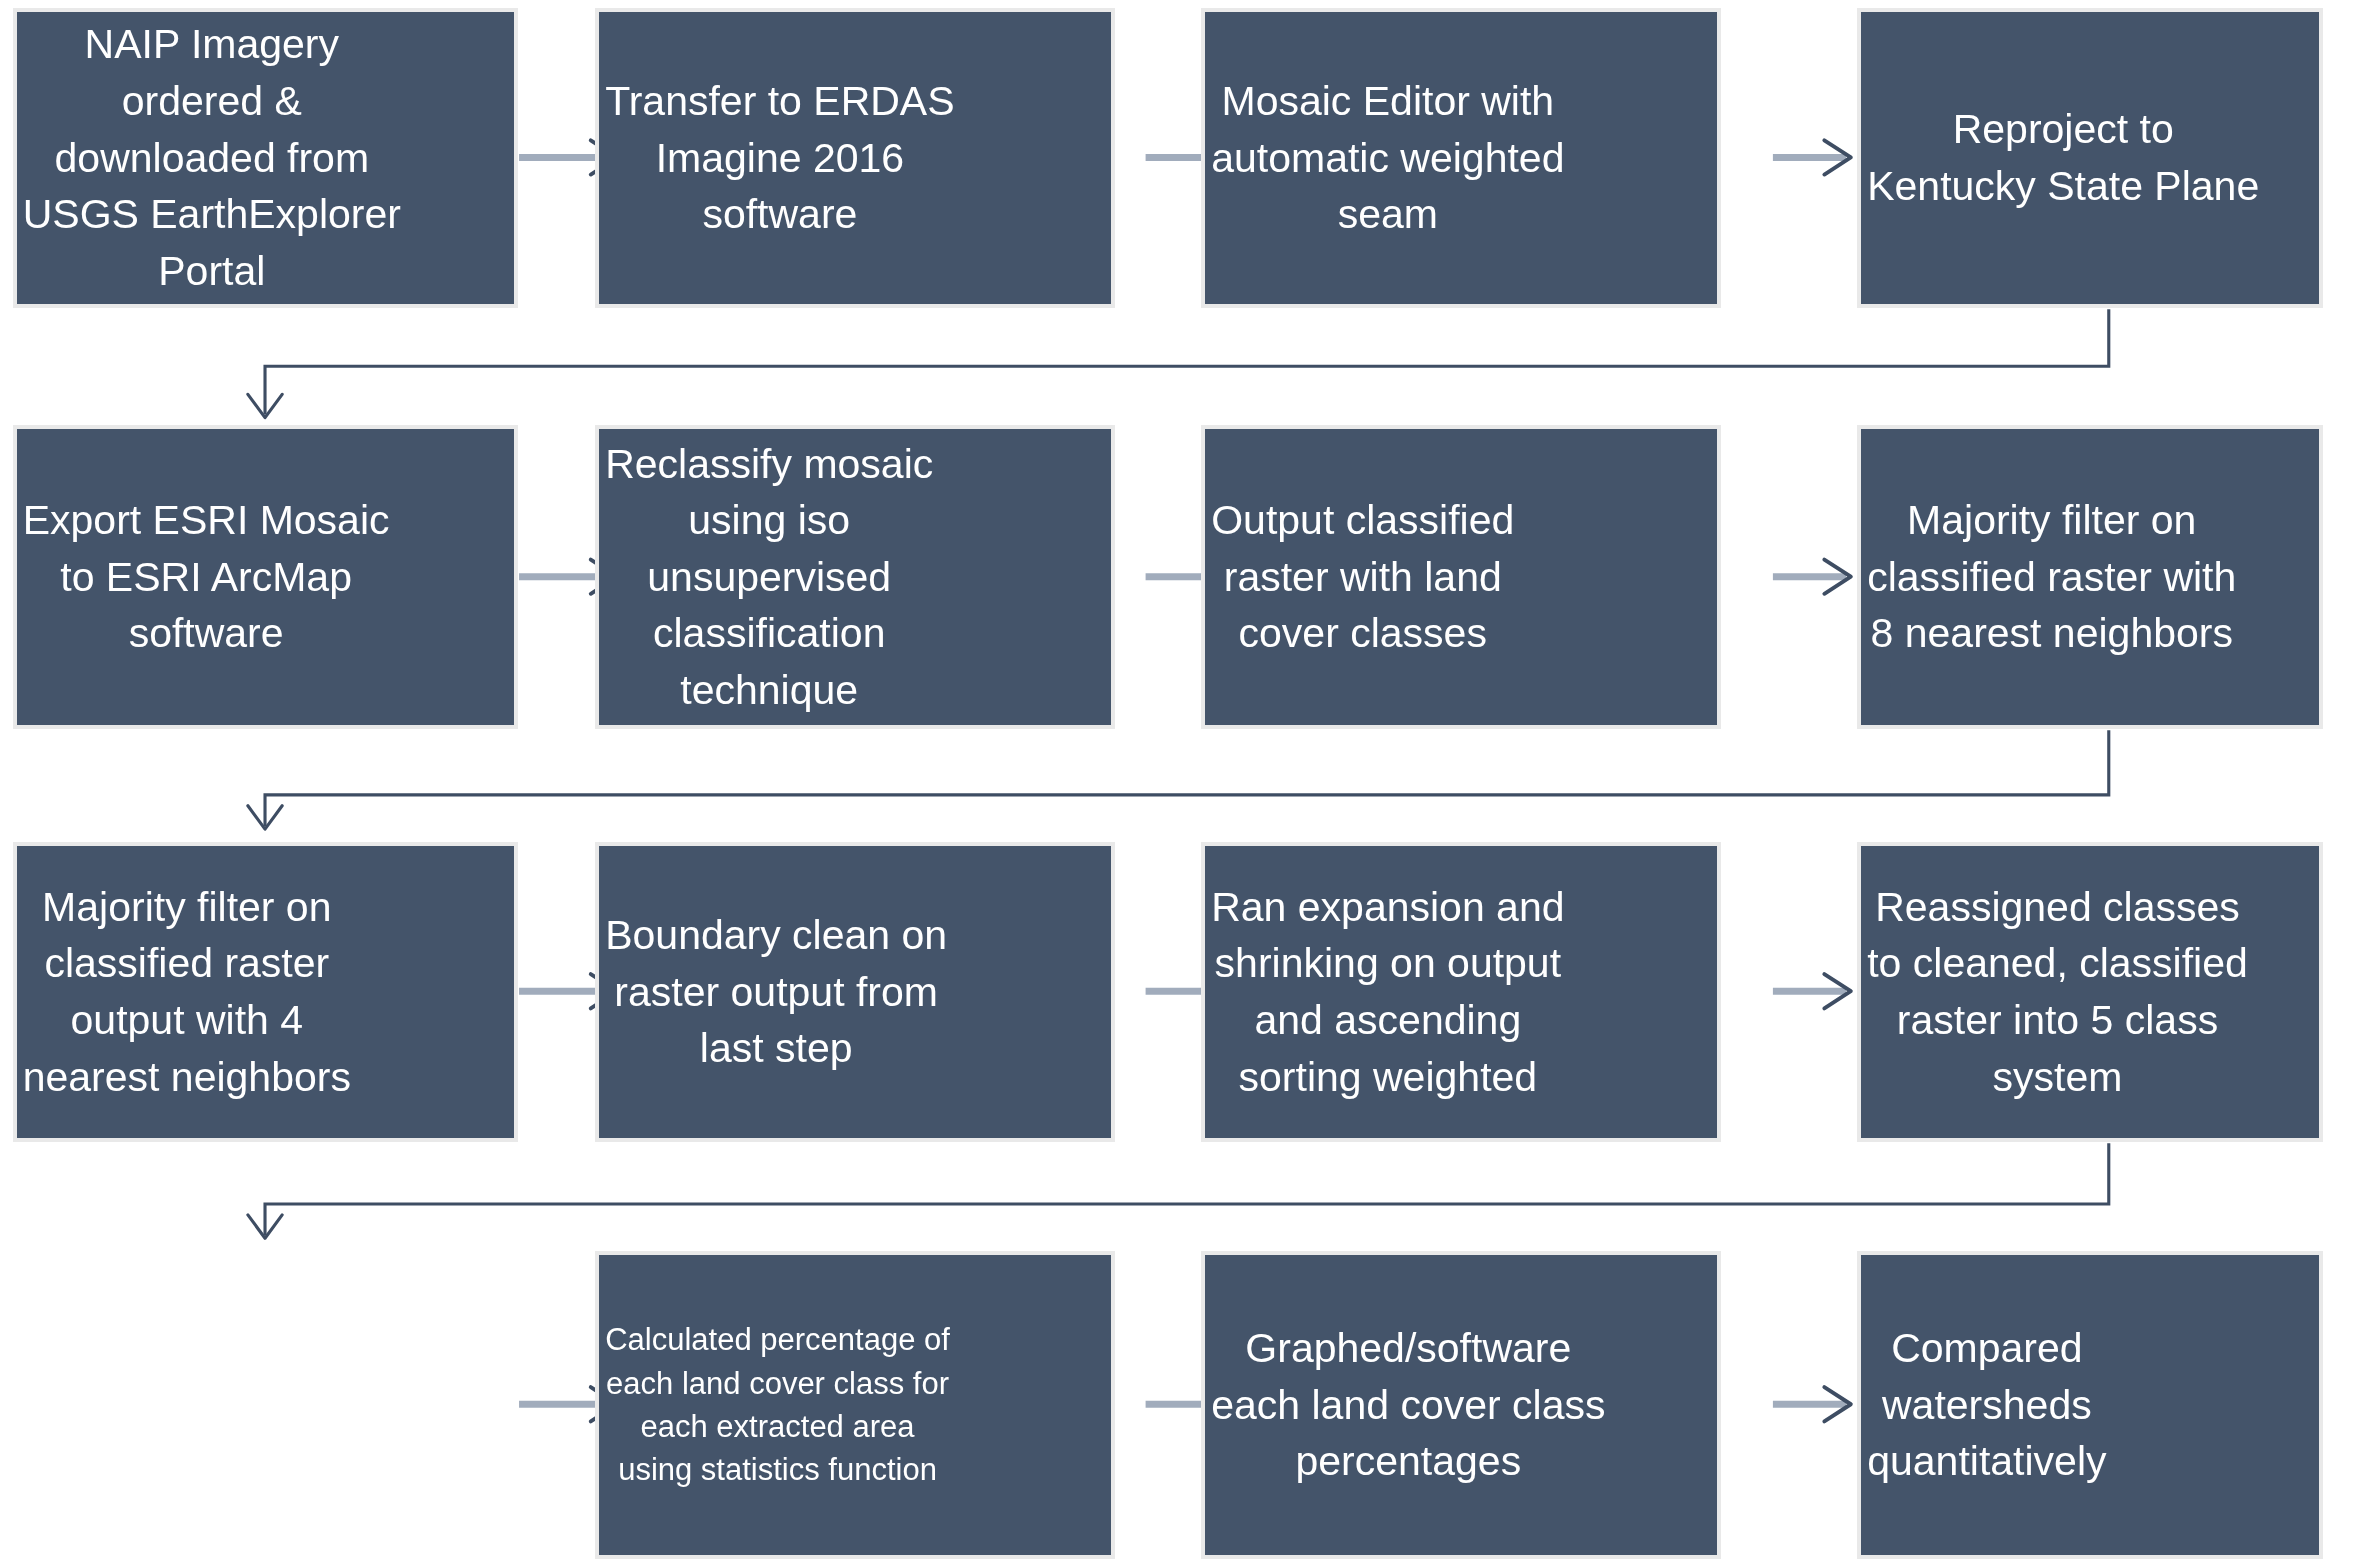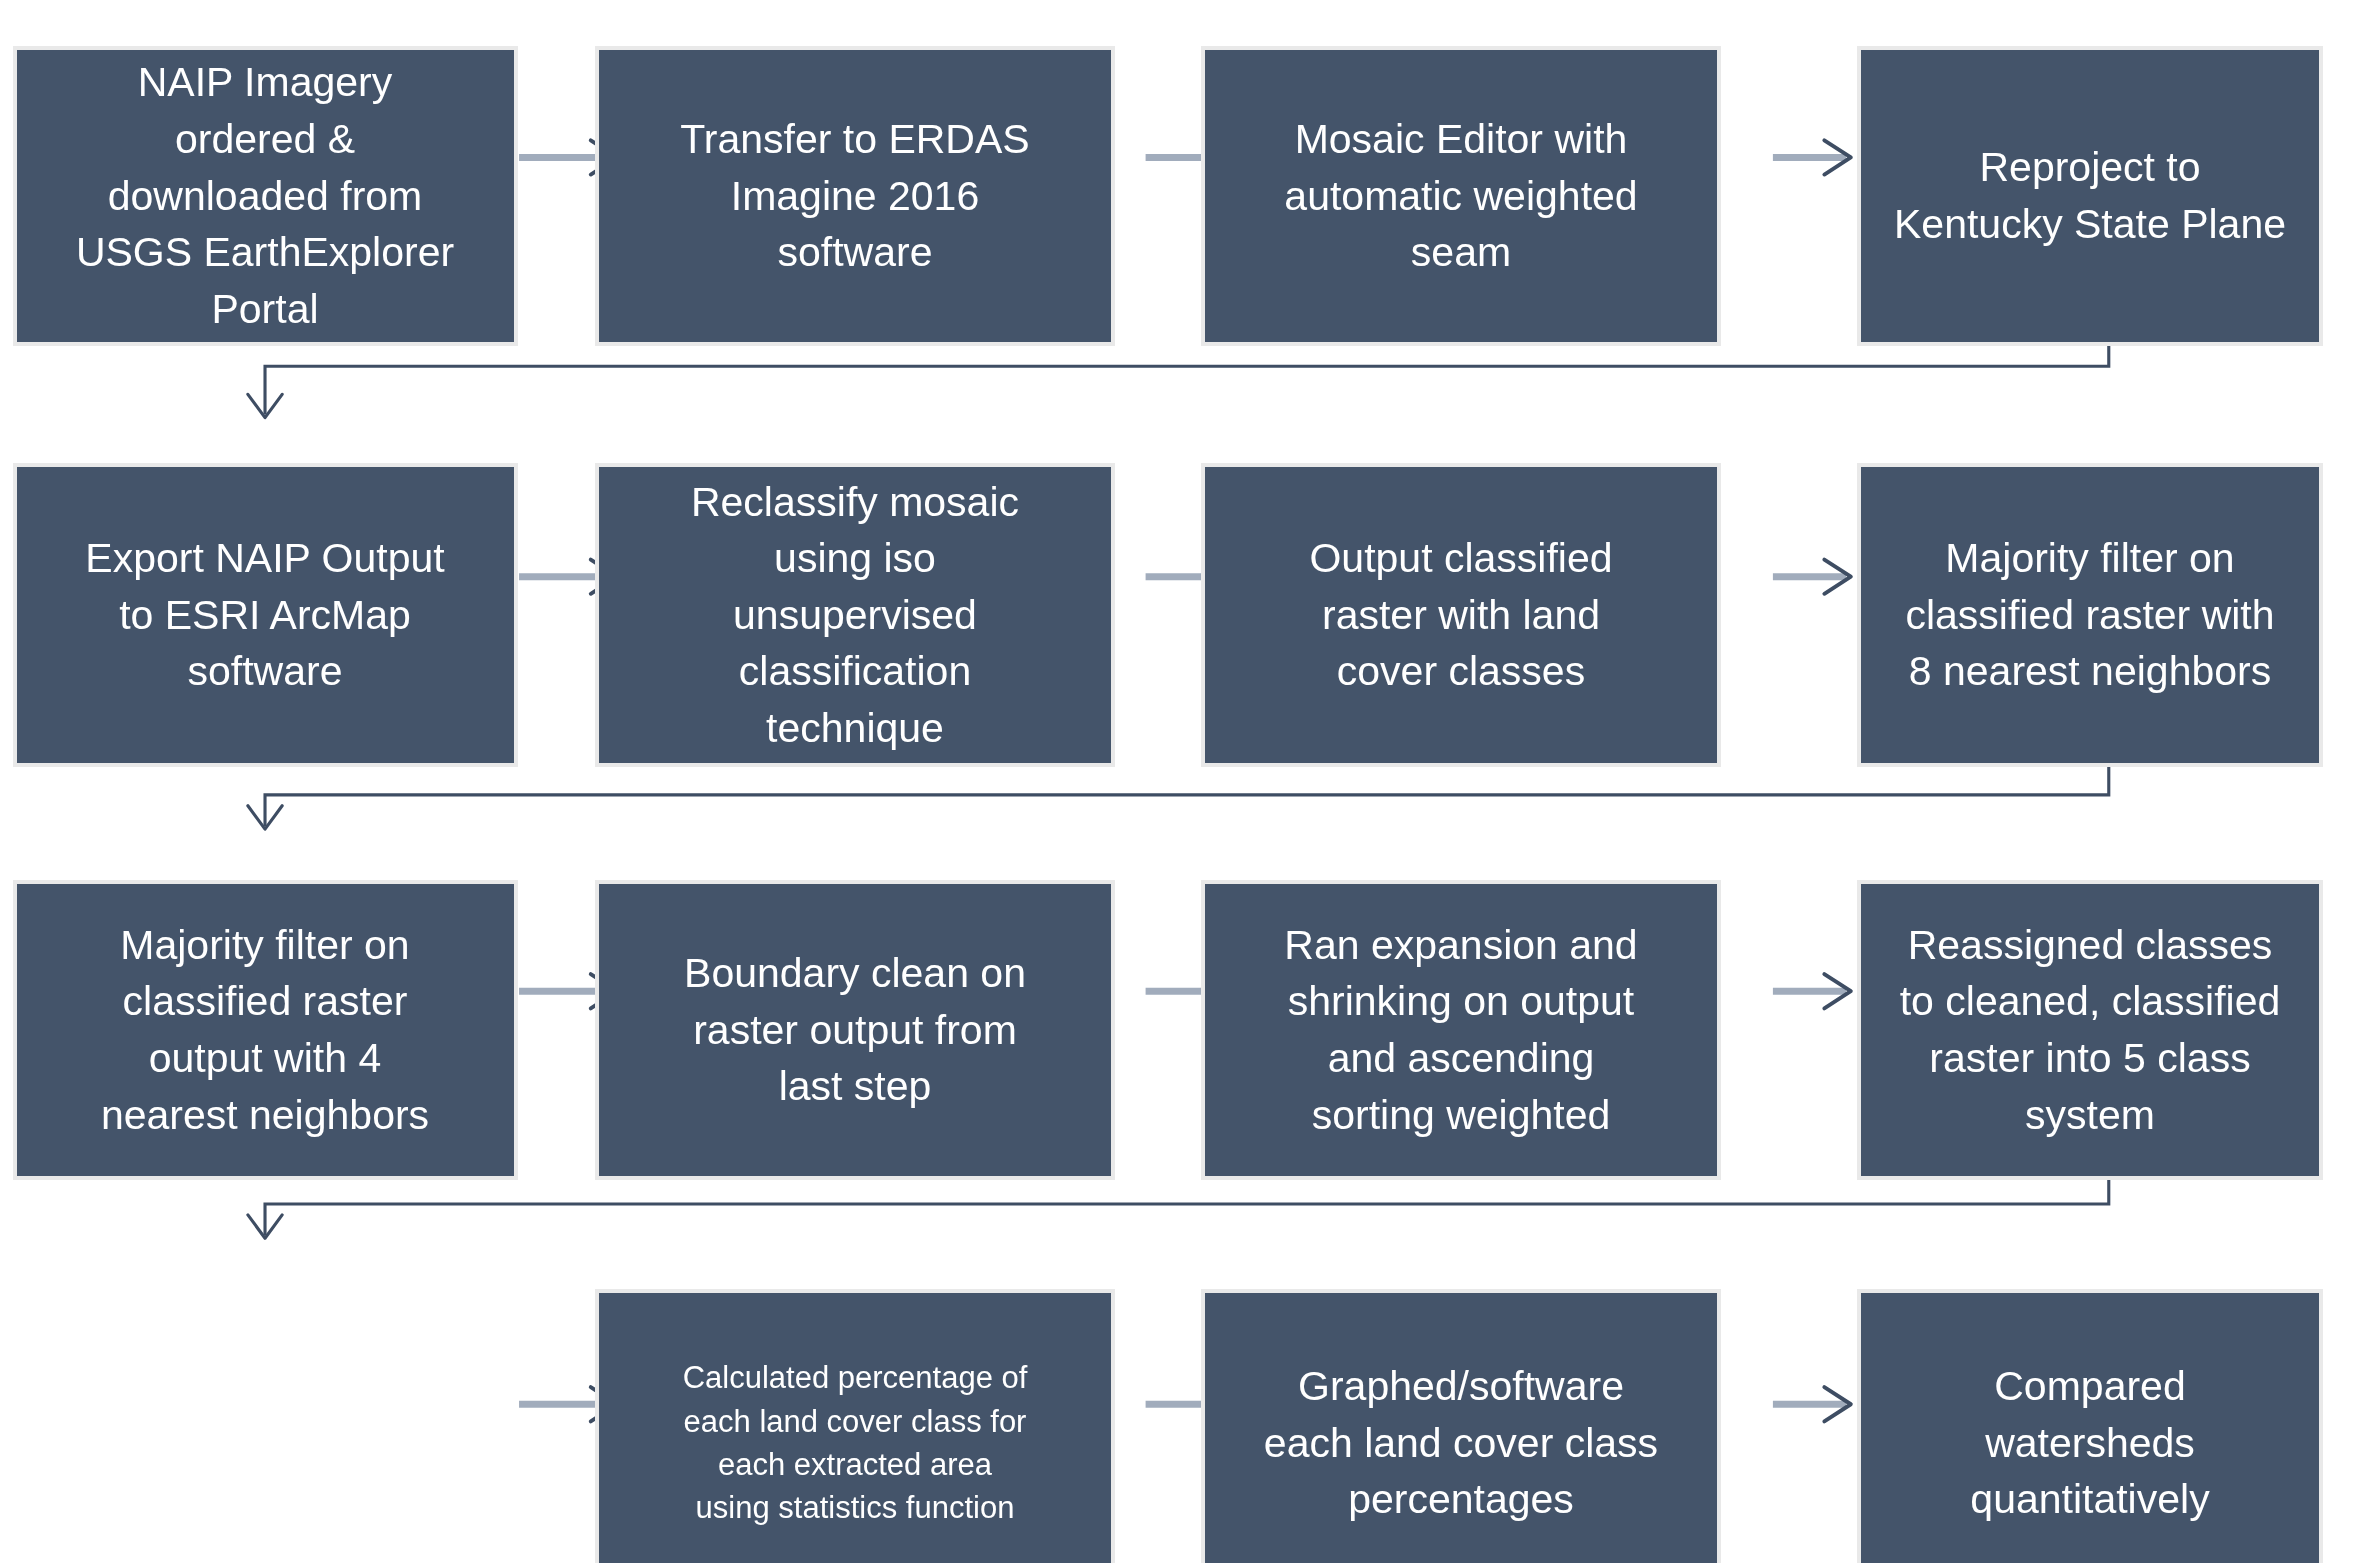--- a/index.html
+++ b/index.html
@@ -20,23 +20,22 @@
   }
   .connector-layer{
     position:absolute;left:0;top:0;width:2366px;height:1564px;
     pointer-events:none;
   }
   .box{
     position:absolute;
     box-sizing:border-box;
     background:var(--box-fill);
     border:4.7px solid var(--box-border);
-    display:flex;align-items:center;justify-content:center;
+    display:flex;align-items:center;justify-content:flex-start;
     text-align:center;
-    margin-top:38px;
   }
   .box-text{
     display:block;
     white-space:pre-line;
     color:var(--box-text);
     font-size:41px;
     line-height:1.38;
     padding:0 6.2px;
   }
   .box.small .box-text{
@@ -148,21 +147,21 @@
     <span class="box-text">Mosaic Editor with
 automatic weighted
 seam</span>
   </div>
   <div class="box r1 c4">
     <span class="box-text">Reproject to
 Kentucky State Plane</span>
   </div>
 
   <div class="box r2 c1">
-    <span class="box-text">Export NAIP Output
+    <span class="box-text">Export ESRI Mosaic
 to ESRI ArcMap
 software</span>
   </div>
   <div class="box r2 c2">
     <span class="box-text">Reclassify mosaic
 using iso
 unsupervised
 classification
 technique</span>
   </div>

